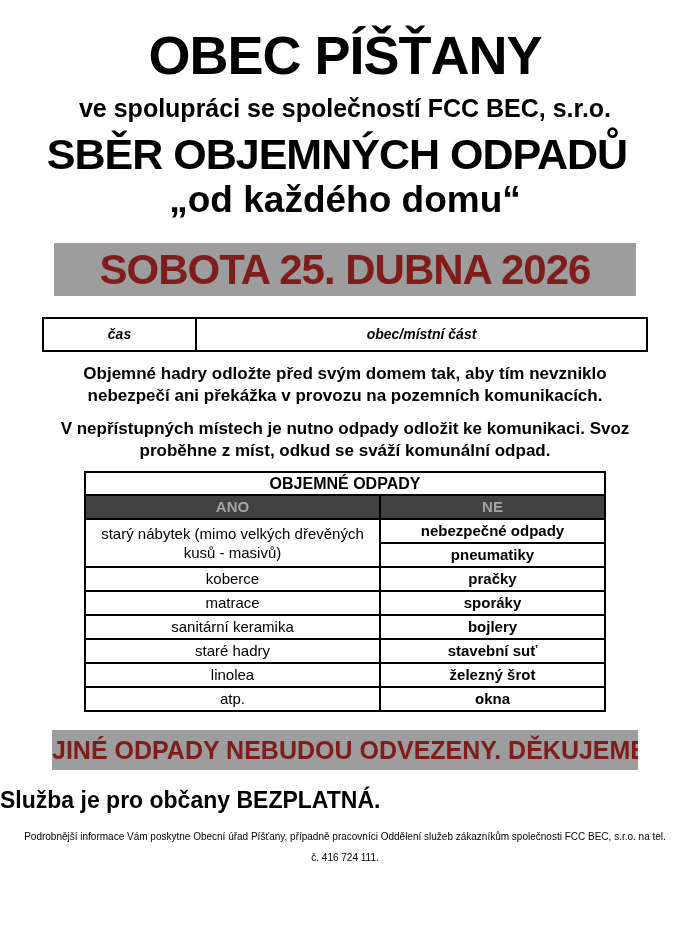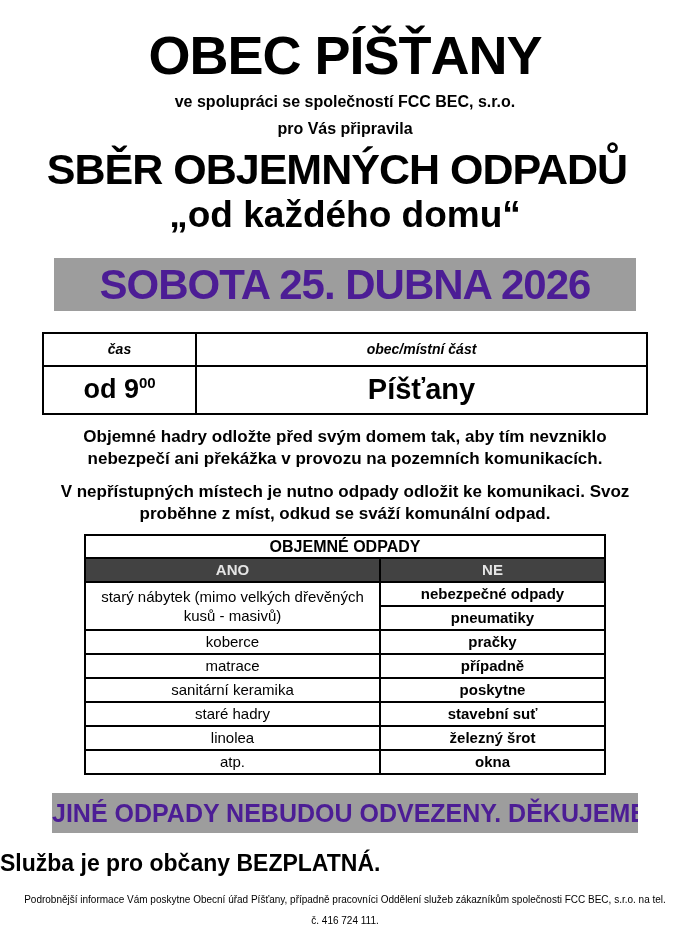--- a/index.html
+++ b/index.html
@@ -22,21 +22,21 @@
   
   .title {
     font-size: 54px;
     font-weight: bold;
     text-align: center;
     margin: 0;
     letter-spacing: -1px;
     line-height: 1.15;
   }
   .sub {
-    font-size: 16px;
+    font-size: 25px;
     font-weight: bold;
     text-align: center;
     margin: 6px 0 0 0;
     line-height: 1.3;
   }
   .event-title {
     font-size: 43px;
     font-weight: bold;
     text-align: center;
     margin: 6px 16px 0 0;
@@ -46,21 +46,21 @@
   .event-subtitle {
     font-size: 37px;
     font-weight: bold;
     text-align: center;
     margin: 2px 0 22px 0;
     line-height: 1.1;
   }
   
   .banner {
     background: #9d9d9d;
-    color: #4c1d95;
+    color: #7f1d1d;
     font-weight: bold;
     text-align: center;
     margin: 0 auto;
     white-space: nowrap;
     overflow: hidden;
   }
   .banner.date {
     width: 582px;
     height: 53px;
     line-height: 53px;
@@ -123,21 +123,21 @@
     vertical-align: middle;
     padding: 1px 3px;
   }
   .bulky .title-cell {
     font-weight: bold;
     font-size: 16px;
     height: 19px;
   }
   .bulky .head-cell {
     background: #424242;
-    color: #e5e5e5;
+    color: #a3a3a3;
     font-weight: bold;
     font-size: 15px;
     height: 20px;
   }
   .bulky .head-cell + .head-cell { border-left-color: #ffffff; }
   .bulky td { height: 20px; line-height: 19px; }
   .bulky td.no {
     font-weight: bold;
   }
   
@@ -155,40 +155,35 @@
     max-width: 648px;
   }
 </style>
 </head>
 <body>
 
 <div class="page">
 
   <h1 class="title">OBEC PÍŠŤANY</h1>
   <p class="sub">ve spolupráci se společností FCC BEC, s.r.o.</p>
-  <p class="sub">pro Vás připravila</p>
   <h2 class="event-title">SBĚR OBJEMNÝCH ODPADŮ</h2>
   <h3 class="event-subtitle">„od každého domu“</h3>
 
   <div class="banner date">SOBOTA 25. DUBNA 2026</div>
 
   <table class="schedule">
     <colgroup>
         <col class="c-time">
         <col>
       </colgroup>
     <tbody>
         <tr>
       <th>čas</th>
       <th>obec/místní část</th>
     </tr>
-    <tr>
-      <td class="time-cell"><span>od 9</span><sup>00</sup></td>
-      <td class="place-cell">Píšťany</td>
-    </tr>
   </tbody>
     </table>
 
   <p class="para">Objemné hadry odložte před svým domem tak, aby tím nevzniklo nebezpečí ani překážka v provozu na pozemních komunikacích.</p>
   <p class="para">V nepřístupných místech je nutno odpady odložit ke komunikaci. Svoz proběhne z míst, odkud se sváží komunální odpad.</p>
 
   <table class="bulky">
     <colgroup>
         <col class="c-yes">
         <col>
@@ -207,25 +202,25 @@
     </tr>
     <tr>
       <td class="no">pneumatiky</td>
     </tr>
     <tr>
       <td class="yes">koberce</td>
       <td class="no">pračky</td>
     </tr>
     <tr>
       <td class="yes">matrace</td>
-      <td class="no">případně</td>
+      <td class="no">sporáky</td>
     </tr>
     <tr>
       <td class="yes">sanitární keramika</td>
-      <td class="no">poskytne</td>
+      <td class="no">bojlery</td>
     </tr>
     <tr>
       <td class="yes">staré hadry</td>
       <td class="no">stavební suť</td>
     </tr>
     <tr>
       <td class="yes">linolea</td>
       <td class="no">železný šrot</td>
     </tr>
     <tr>

